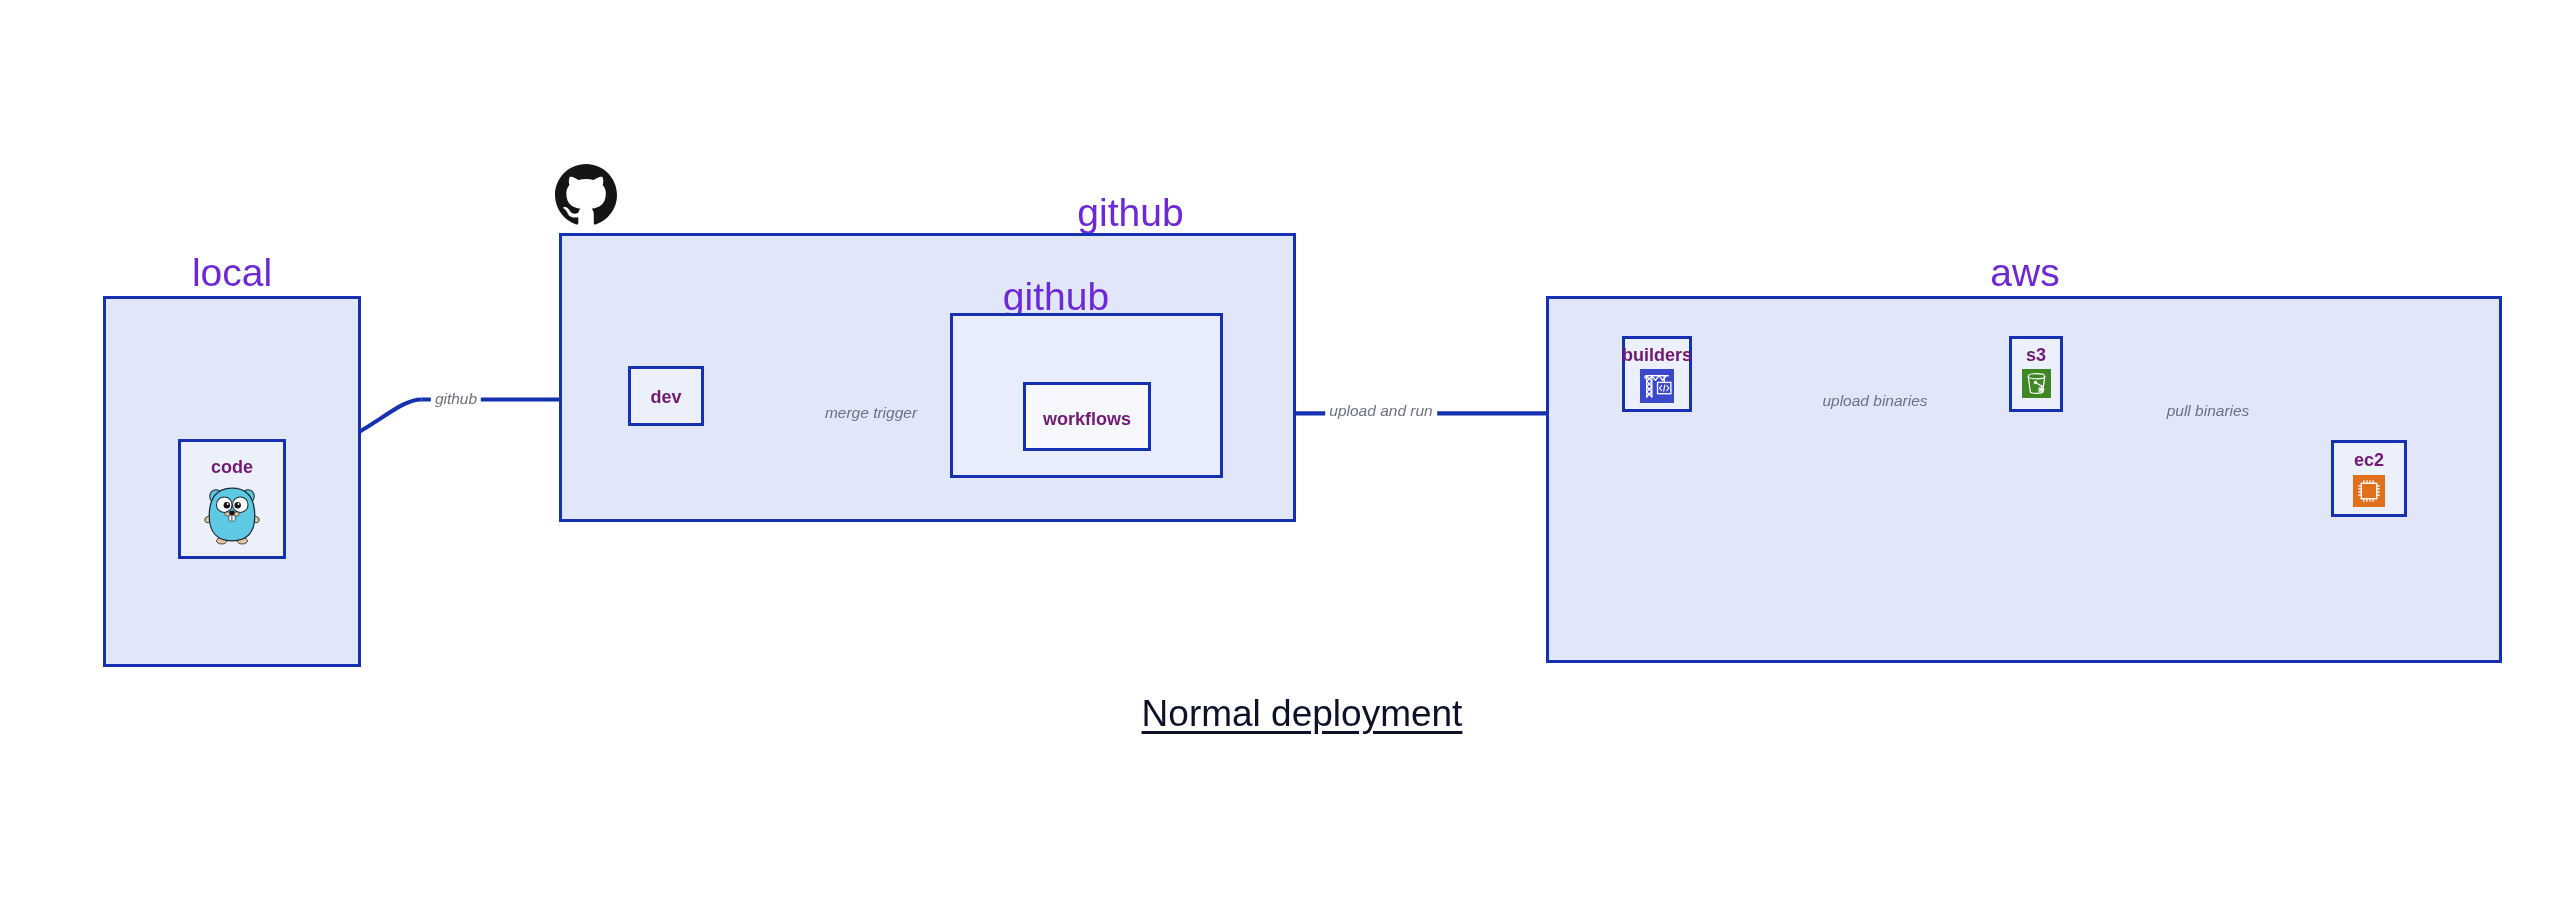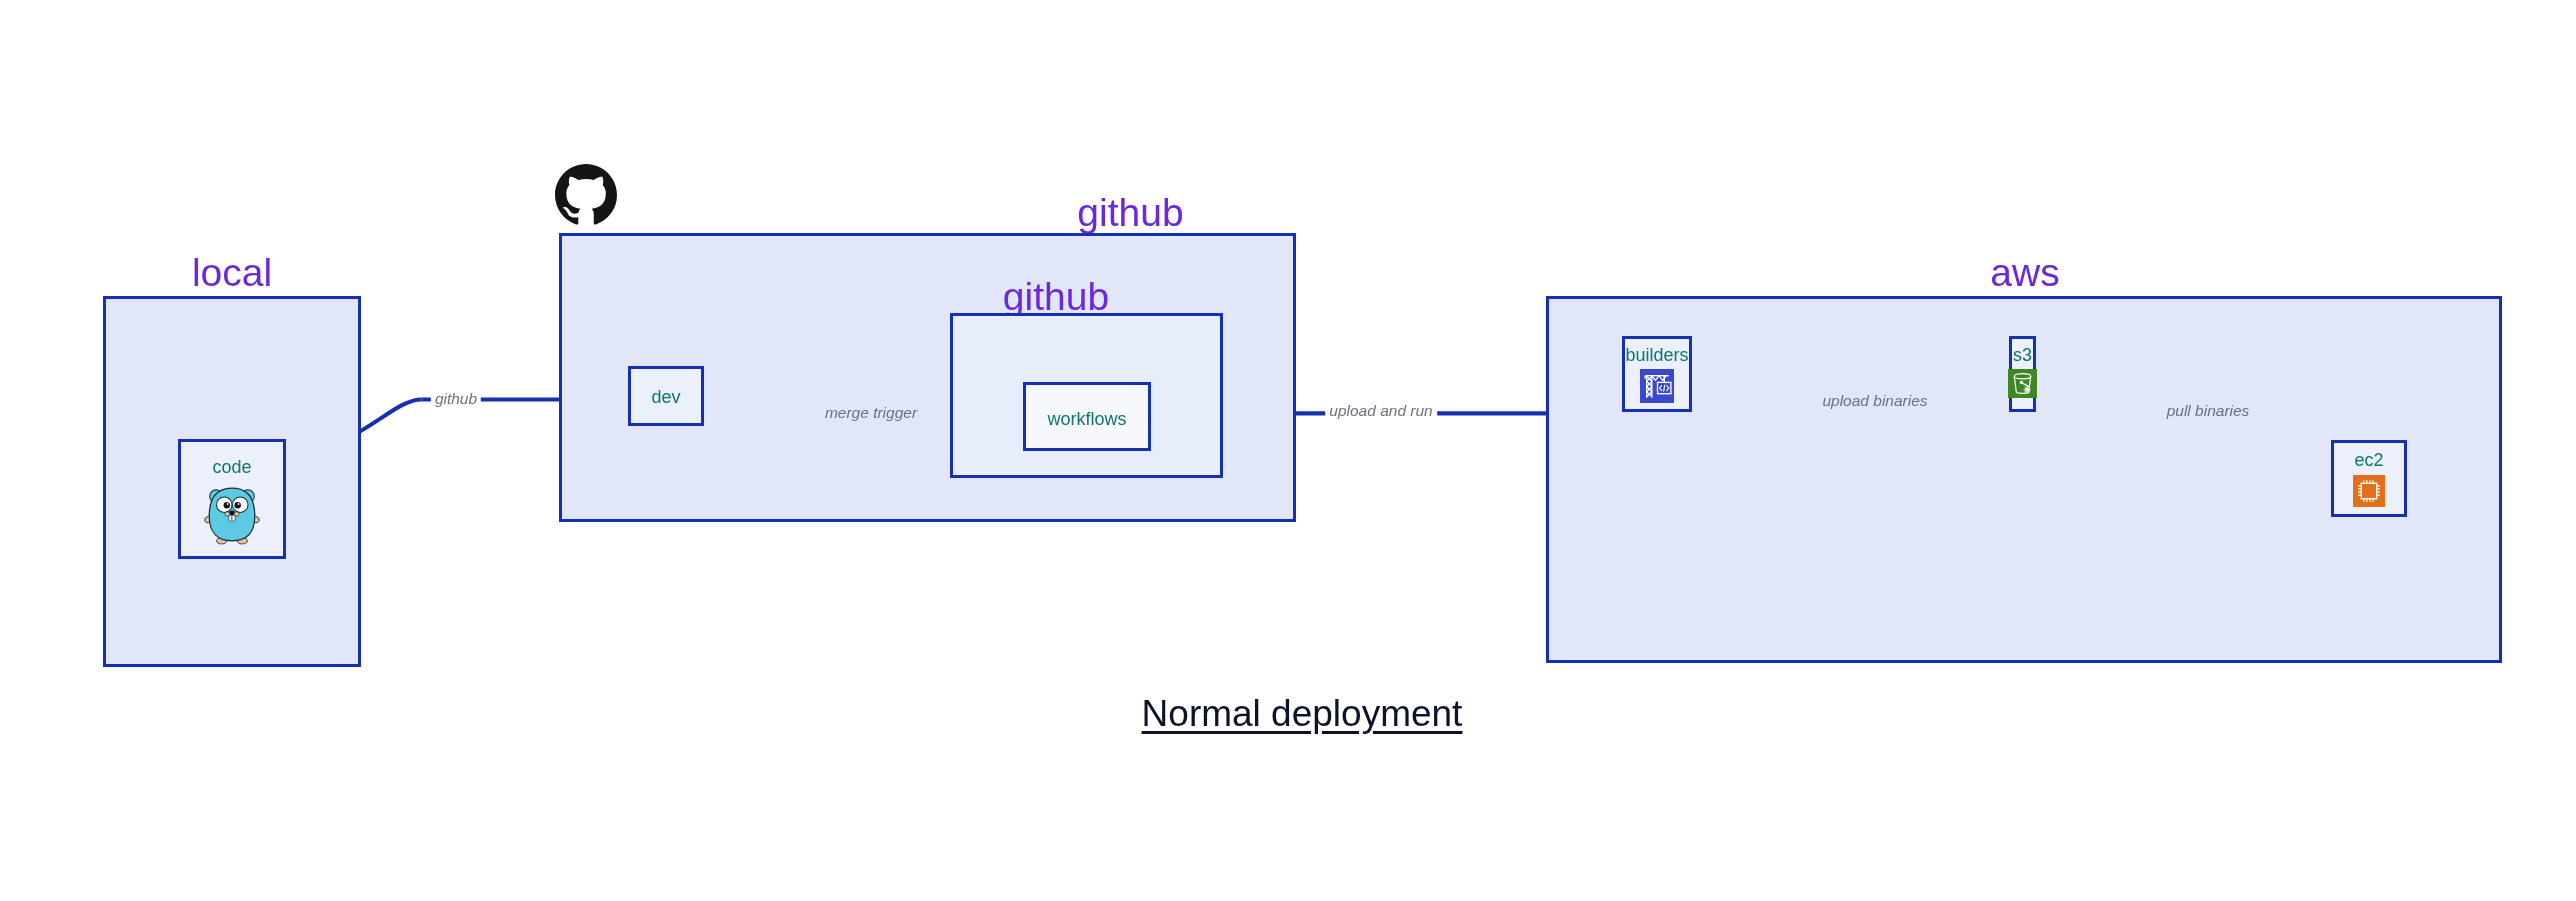--- a/index.html
+++ b/index.html
@@ -54,23 +54,23 @@
     border: 3.6px solid #1530B0;
     box-sizing: border-box;
     display: flex;
     flex-direction: column;
     align-items: center;
   }
   .node-box.white {
     background: #F6F8FE;
   }
   .node-label {
-    color: #0f766e;
+    color: #701a75;
     font-size: 18px;
-    font-weight: normal;
+    font-weight: bold;
     white-space: nowrap;
     line-height: 1;
     font-family: "Liberation Sans", "DejaVu Sans", sans-serif;
   }
   
   .edge-label {
     position: absolute;
     color: #6C7180;
     font-size: 15.5px;
     font-style: italic;
@@ -215,21 +215,21 @@
         <rect x="34" y="26" width="26" height="22" fill="none" stroke="#FFFFFF" stroke-width="2.6"></rect>
         <g stroke="#FFFFFF" stroke-width="2.2" fill="none" stroke-linecap="round" stroke-linejoin="round">
           <path d="M42 32 L38 37 L42 42"></path>
           <path d="M52 32 L56 37 L52 42"></path>
           <path d="M48 31 L46 43"></path>
         </g>
       </svg>
     </span>
   </div>
 
-  <div class="node-box" style="left:2009px; top:336px; width:27px; height:76px;">
+  <div class="node-box" style="left:2009px; top:336px; width:54px; height:76px;">
     <div class="node-label" style="margin-top:7.2px;">s3</div>
     <span class="icon-square" style="margin-top:5.2px;">
       <svg width="29" height="29" viewBox="0 0 56 56" xmlns="http://www.w3.org/2000/svg">
         <rect width="56" height="56" fill="#3F8624"></rect>
         <g stroke="#FFFFFF" stroke-width="2.4" fill="none" stroke-linejoin="round" stroke-linecap="round">
 
           <path d="M12 14 L16 44 C 16 46 22 47 28 47 C 34 47 40 46 40 44 L44 14"></path>
           <ellipse cx="28" cy="14" rx="16" ry="5"></ellipse>
 
           <path d="M26 26 L38 33"></path>

